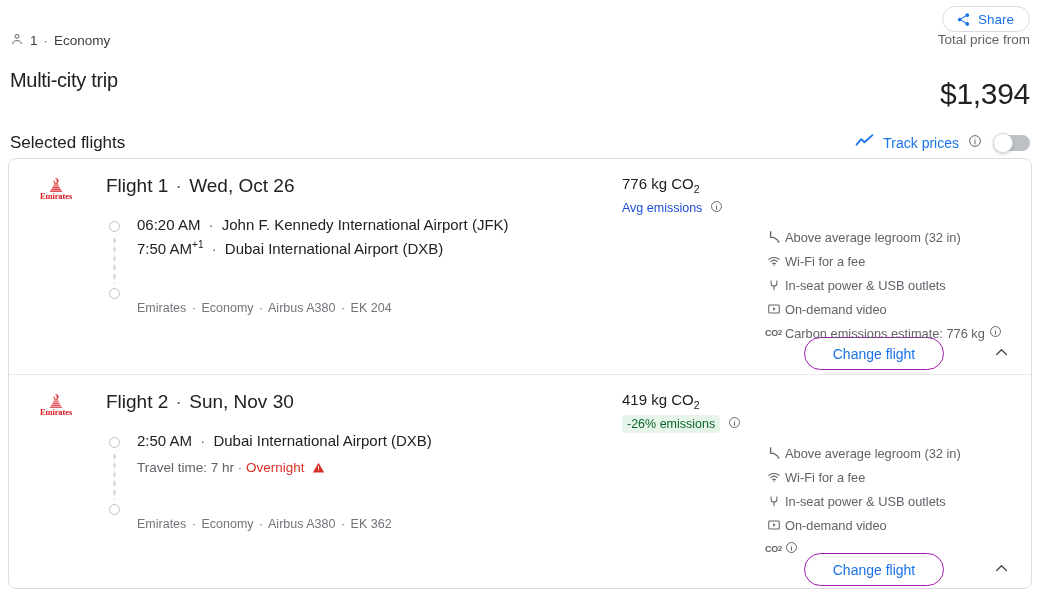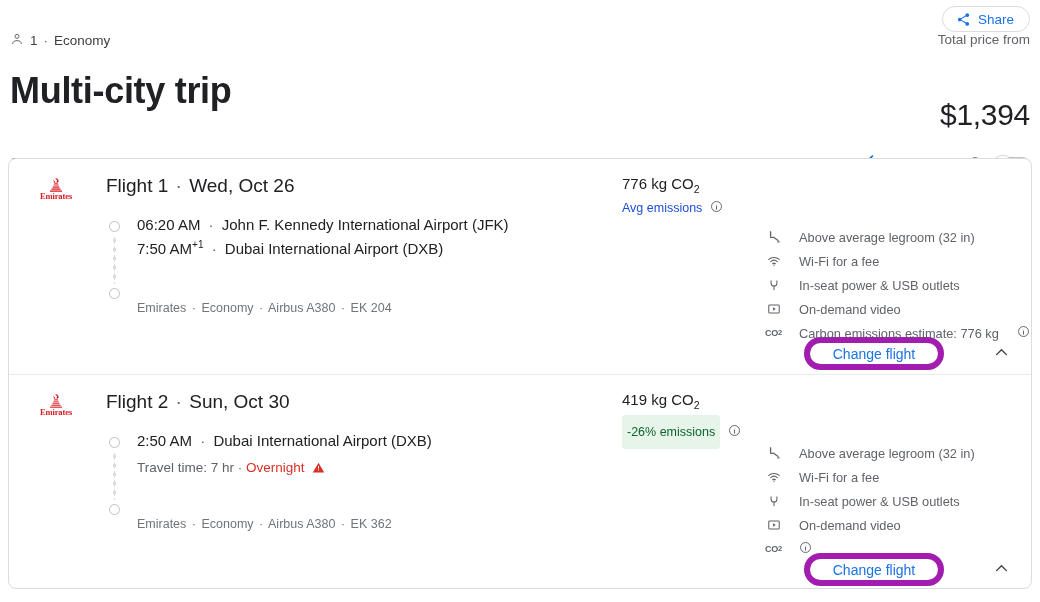--- a/index.html
+++ b/index.html
@@ -24,21 +24,21 @@
     font-size: 13.5px; cursor: pointer;
   }
   .share-btn svg { display: block; }
 
   .meta-row { display: flex; align-items: flex-start; justify-content: space-between; margin-top: 4px; }
   .pax { display: flex; align-items: center; gap: 6px; font-size: 13.5px; color: #3c4043; }
   .pax-sep { color: #5f6368; }
   .total-label { font-size: 13.5px; color: #5f6368; }
 
   .title-row { display: flex; align-items: flex-end; justify-content: space-between; margin-top: -2px; }
-  .trip-title { font-size: 36px; font-weight: 700; letter-spacing: -0.3px; line-height: 40px; color: #202124; }
+  .trip-title { font-size: 20px; font-weight: 400; letter-spacing: -0.3px; line-height: 40px; color: #202124; }
   .total-price { font-size: 30px; font-weight: 400; letter-spacing: -0.3px; line-height: 40px; color: #202124; }
 
   .sel-row { display: flex; align-items: center; justify-content: space-between; margin-top: 18px; }
   .sel-title { font-size: 17px; color: #202124; font-weight: 400; }
   .track { display: flex; align-items: center; gap: 9px; }
   .track-label { color: #1a73e8; font-size: 14px; }
   .track-ico { color: #1a73e8; display: block; }
   .info-ico { display: inline-block; vertical-align: middle; }
   .switch {
     width: 36px; height: 16px; border-radius: 10px;
@@ -103,40 +103,40 @@
   .op-line .sep { padding: 0 2px; }
 
   
   .emis { position: absolute; left: 597px; top: 16px; margin-left: 16px; }
   .emis-main { font-size: 15px; color: #202124; }
   .emis-main sub { font-size: 10.5px; }
   .emis-sub { margin-top: 4px; display: flex; align-items: center; gap: 8px; }
   .emis-sub .txt { font-size: 12.5px; color: #1d4ed8; }
   .emis-sub .badge {
     font-size: 12.5px; color: #0d652d;
-    background: #e6f4ea; border-radius: 4px; padding: 10px 5px;
+    background: #e6f4ea; border-radius: 4px; padding: 2px 5px;
   }
 
   
   .change-btn {
     position: absolute; left: 795px; top: 178px;
     width: 140px; height: 33px;
-    border: 6px solid #a21caf; border-radius: 17px;
+    border: 1px solid #a21caf; border-radius: 17px;
     background: #fff; color: #1a73e8; font-size: 14px;
     display: flex; align-items: center; justify-content: center; cursor: pointer;
   }
   .collapse {
     position: absolute; left: 978px; top: 183px;
     width: 28px; height: 24px; display: flex;
     align-items: center; justify-content: center; cursor: pointer;
   }
 
   
   .amen { position: absolute; left: 757px; top: 66px; }
-  .amen-row { display: flex; align-items: center; height: 24px; gap: 18px; }
+  .amen-row { display: flex; align-items: center; height: 24px; gap: 4px; }
   .amen-ico { width: 15px; display: flex; justify-content: center; color: #5f6368; }
   .amen-txt { font-size: 12.8px; color: #5f6368; }
   .co2-ico { font-size: 9px; font-weight: 700; color: #5f6368; letter-spacing: -0.2px; }
 </style>
 </head>
 <body>
 
 <div class="page">
 
   <div class="header">
@@ -342,21 +342,21 @@
             <path d="M12.4 1.2c1.2.6 2.4 1.6 2.2 3.2-.1.7-.7 1.2-1.3 1.1-.5-.1-.8-.6-.7-1.1.1-.4.4-.6.7-.6-.5-.9-1.4-1.6-2.3-2 .4-.3.9-.5 1.4-.6z"></path>
             <path d="M9.5 3.2c.7.3 1.4.9 1.5 1.7.1.5-.3 1-.8.9-.4 0-.6-.4-.5-.8.1-.3.3-.4.5-.4-.3-.5-.8-.9-1.3-1.1.2-.1.4-.2.6-.3z"></path>
           </svg>
         </span>
         <span class="word">Emirates</span>
       </div>
 
       <div class="leg-head">
         <span>Flight 2</span>
         <span class="dot">·</span>
-        <span>Sun, Oct 30</span>
+        <span>Sun, Nov 30</span>
       </div>
 
       <div class="tl">
         <div class="circ a"></div>
         <div class="dots"></div>
         <div class="circ b"></div>
       </div>
 
       <div class="times">
         <div class="trow">

